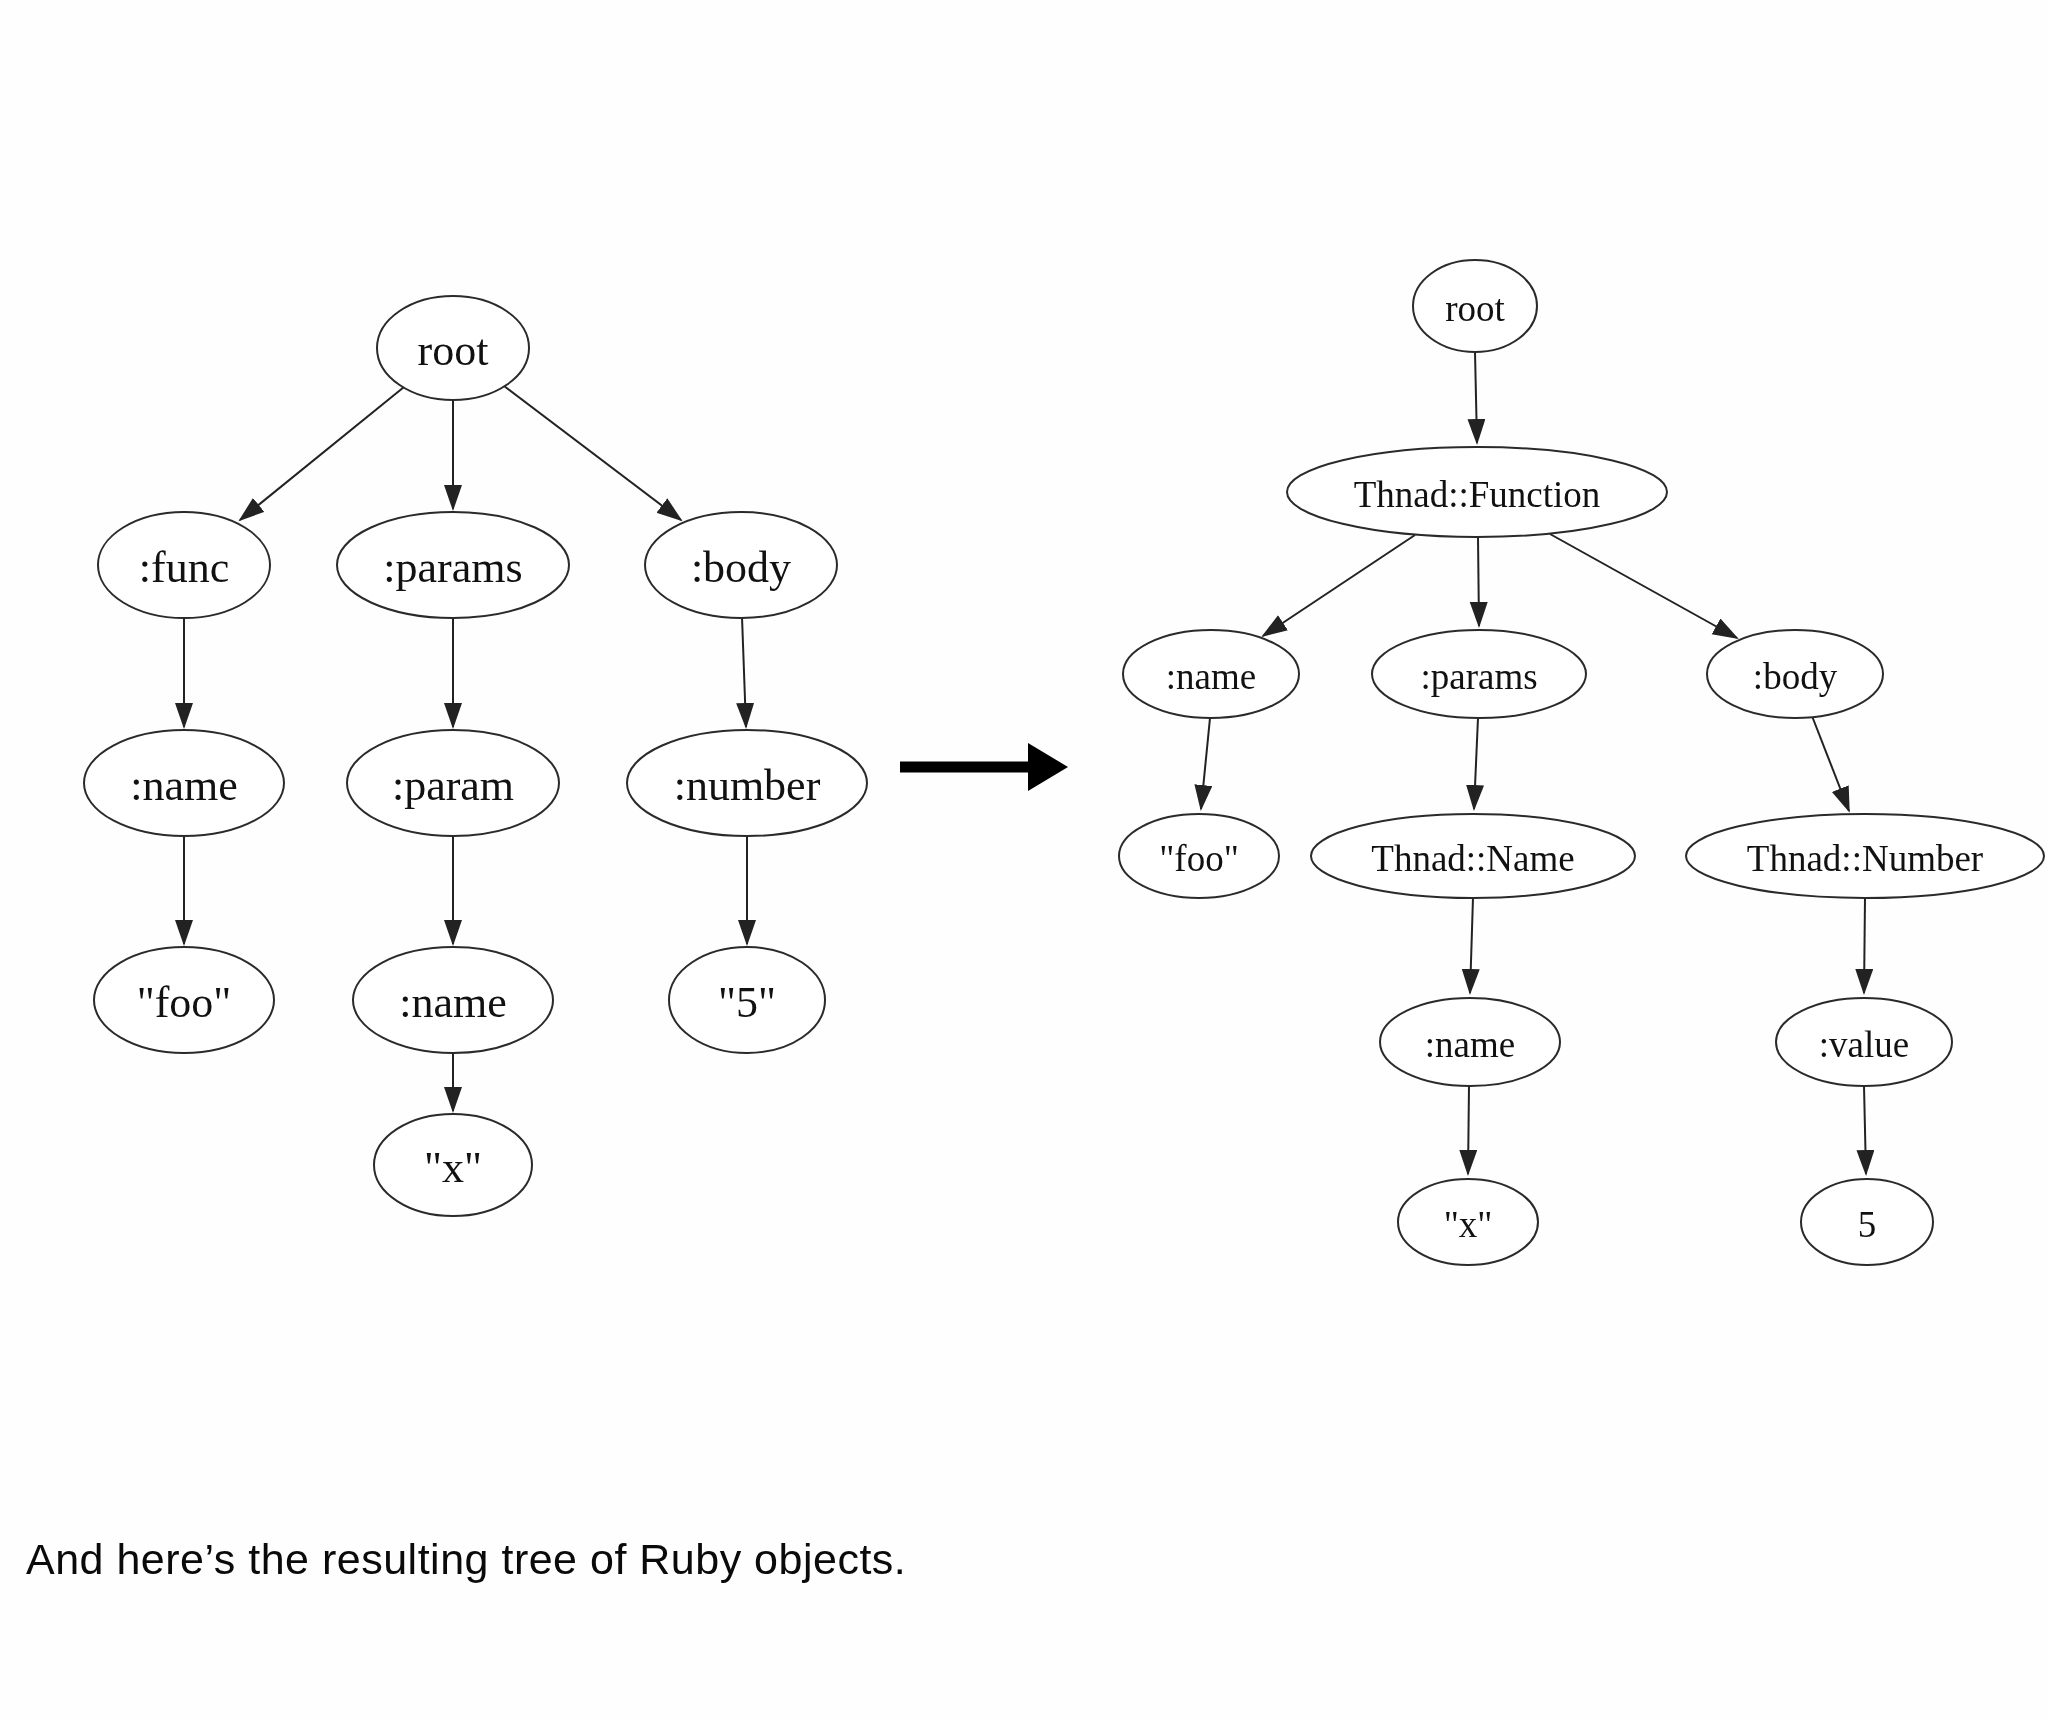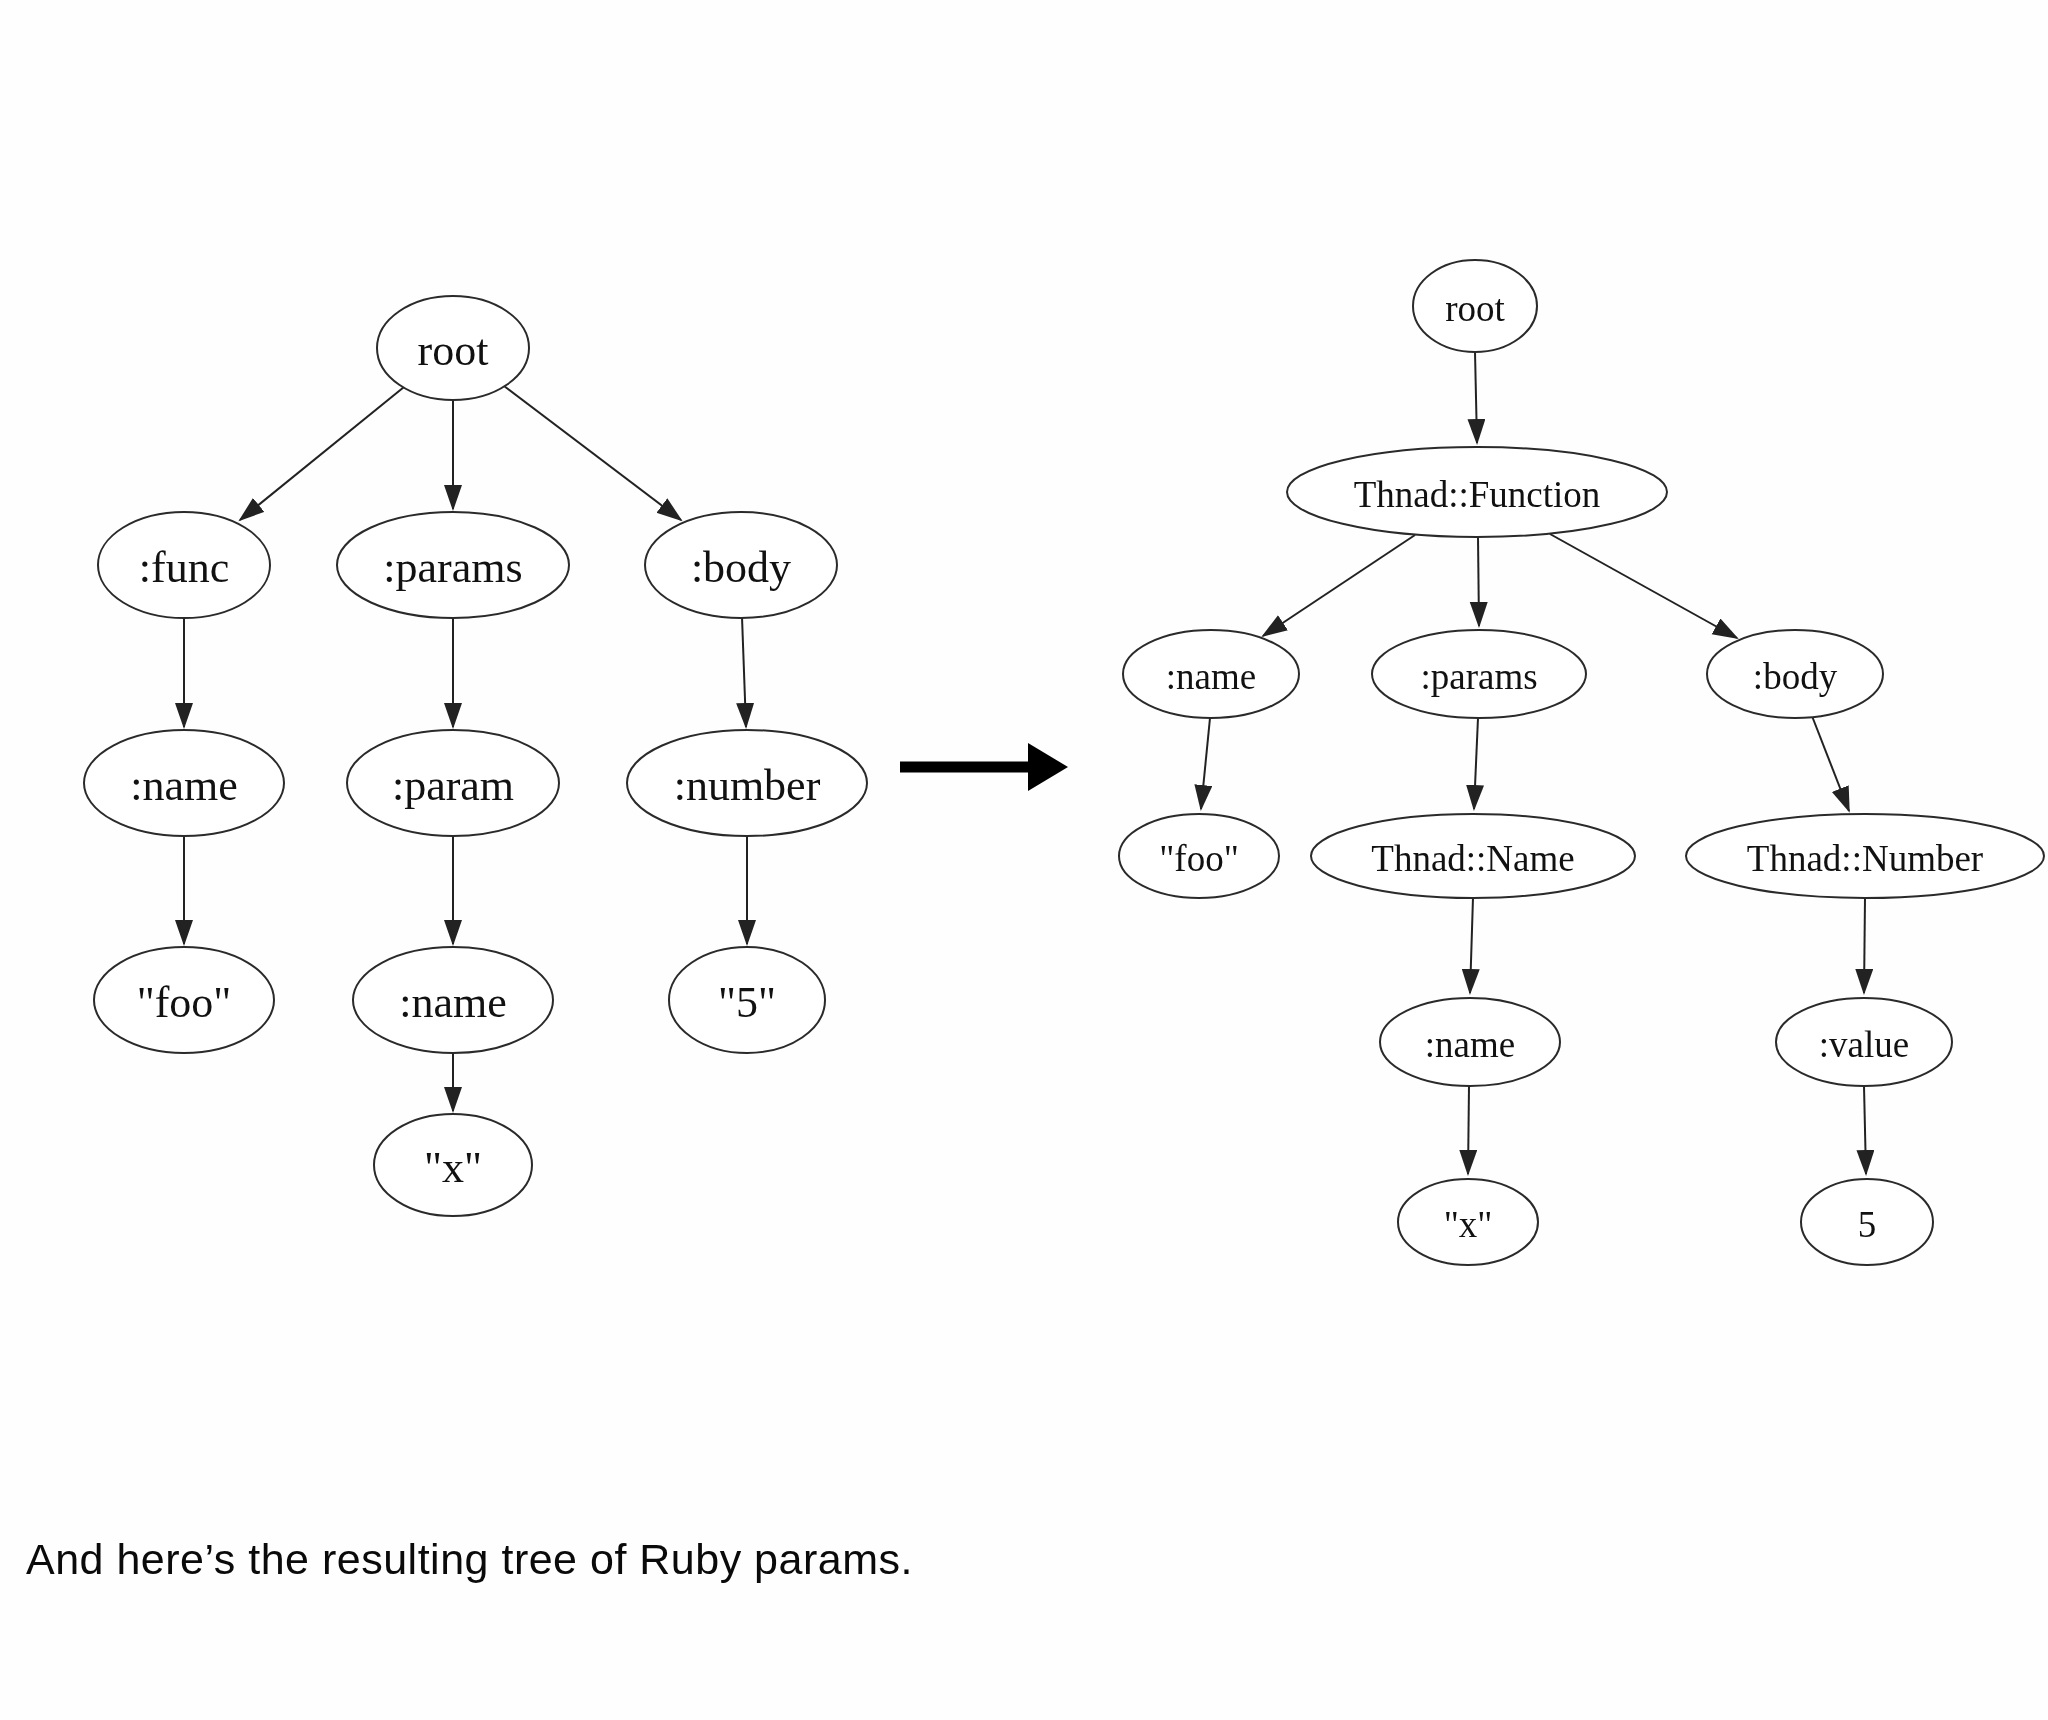--- a/index.html
+++ b/index.html
@@ -153,15 +153,15 @@
       <text class="node-label rt" x="1864" y="1044">:value</text>
 
       <ellipse class="node-ellipse" cx="1468" cy="1222" rx="70" ry="43"></ellipse>
       <text class="node-label rt" x="1468" y="1224">"x"</text>
 
       <ellipse class="node-ellipse" cx="1867" cy="1222" rx="66" ry="43"></ellipse>
       <text class="node-label rt" x="1867" y="1224">5</text>
     </g>
   </svg>
 
-  <div class="caption">And here’s the resulting tree of Ruby params.</div>
+  <div class="caption">And here’s the resulting tree of Ruby objects.</div>
 
 </div>
 
 </body></html>

